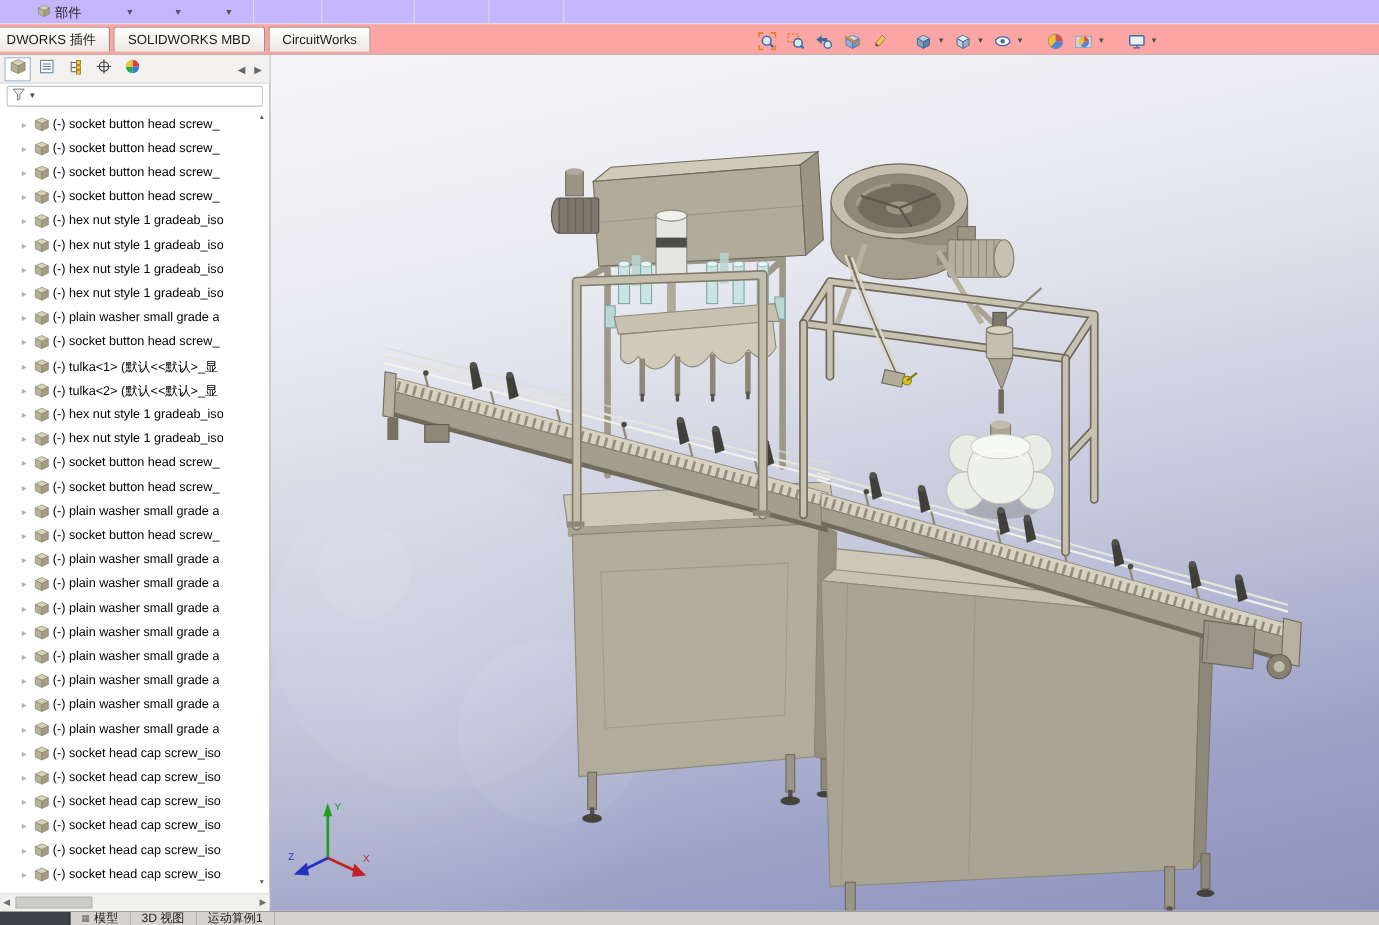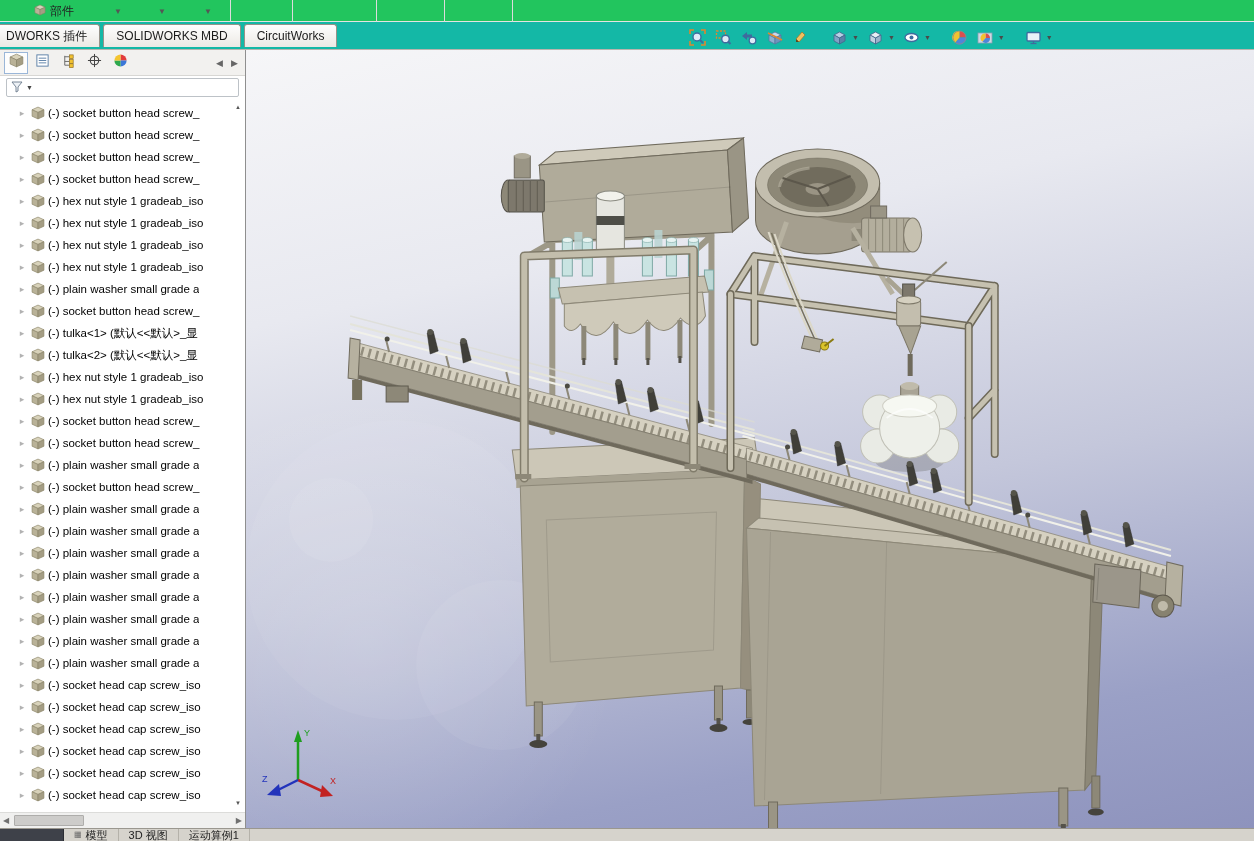--- a/index.html
+++ b/index.html
@@ -1,27 +1,27 @@
 <!DOCTYPE html>
 <html><head>
 <meta charset="utf-8">
 <style>
   * { box-sizing: border-box; }
   html,body { margin:0; padding:0; width:1254px; height:841px; overflow:hidden;
     font-family:"Liberation Sans", sans-serif; background:#fff; }
   .app { width:1254px; height:841px; display:flex; flex-direction:column; }
 
   
-  .topbar { flex:0 0 22px; background:#22c55e; border-bottom:1px solid #e3e3e3; position:relative; }
+  .topbar { flex:0 0 22px; background:#c4b5fd; border-bottom:1px solid #e3e3e3; position:relative; }
   .tb-item { position:absolute; top:3px; font-size:12px; color:#222; display:flex; align-items:center; gap:4px; }
   .tb-caret { position:absolute; top:7px; font-size:8px; color:#555; }
   .tb-sep { position:absolute; top:0; width:1px; height:22px; background:#dcdcdc; }
 
   
-  .ribbon { flex:0 0 28px; background:#14b8a6; border-bottom:1px solid #b8b5ae; position:relative;
+  .ribbon { flex:0 0 28px; background:#fca5a5; border-bottom:1px solid #b8b5ae; position:relative;
     display:flex; align-items:flex-start; padding-top:2px; }
   .rtab { font-size:12px; color:#1a1a1a; padding:4px 12px 5px; height:23px; line-height:14px;
     background:linear-gradient(#fefefe,#ece9e4); border:1px solid #979289; border-bottom:none;
     border-radius:3px 3px 0 0; margin-right:3px; white-space:nowrap; }
   .rtab:first-child { border-left:none; border-top-left-radius:0; padding-left:6px; }
   .hud { position:absolute; left:688px; top:3px; height:24px; display:flex; align-items:center; gap:7px; }
   .hicon { width:19px; height:19px; display:flex; align-items:center; justify-content:center; }
   .hicon svg { display:block; }
   .hud .caret { font-size:7px; color:#4a4a4a; margin-left:-4px; }
   .hgap { width:5px; }

